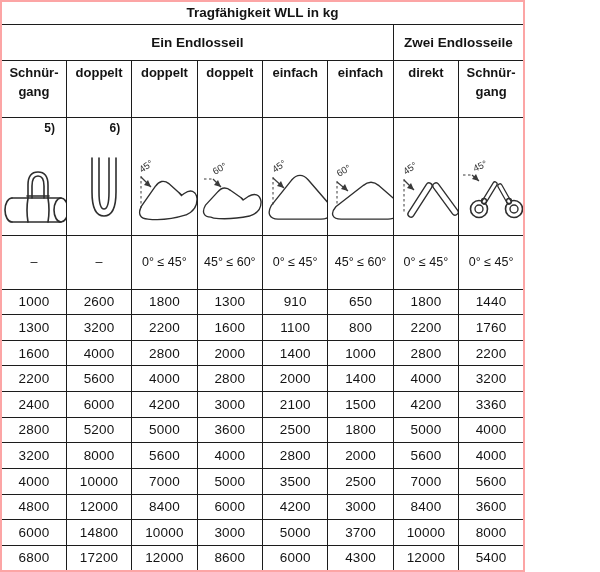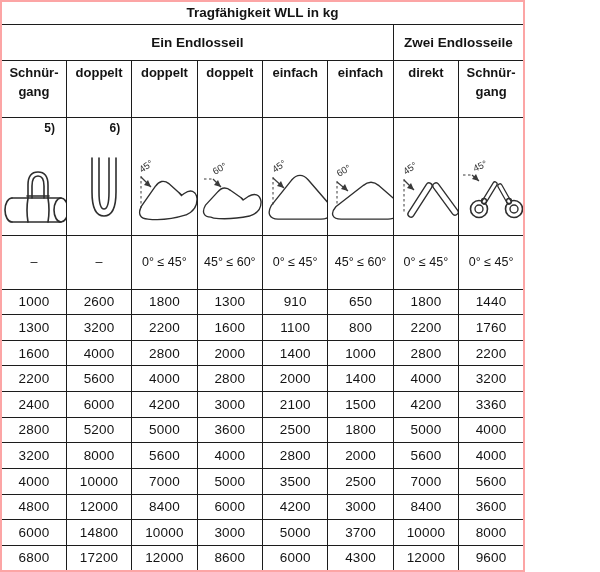--- a/index.html
+++ b/index.html
@@ -282,16 +282,16 @@
         <td>8000</td>
       </tr>
       <tr class="data-row">
         <td>6800</td>
         <td>17200</td>
         <td>12000</td>
         <td>8600</td>
         <td>6000</td>
         <td>4300</td>
         <td>12000</td>
-        <td>9600</td>
+        <td>5400</td>
       </tr>
     </tbody>
 </table>
 
 </body></html>

